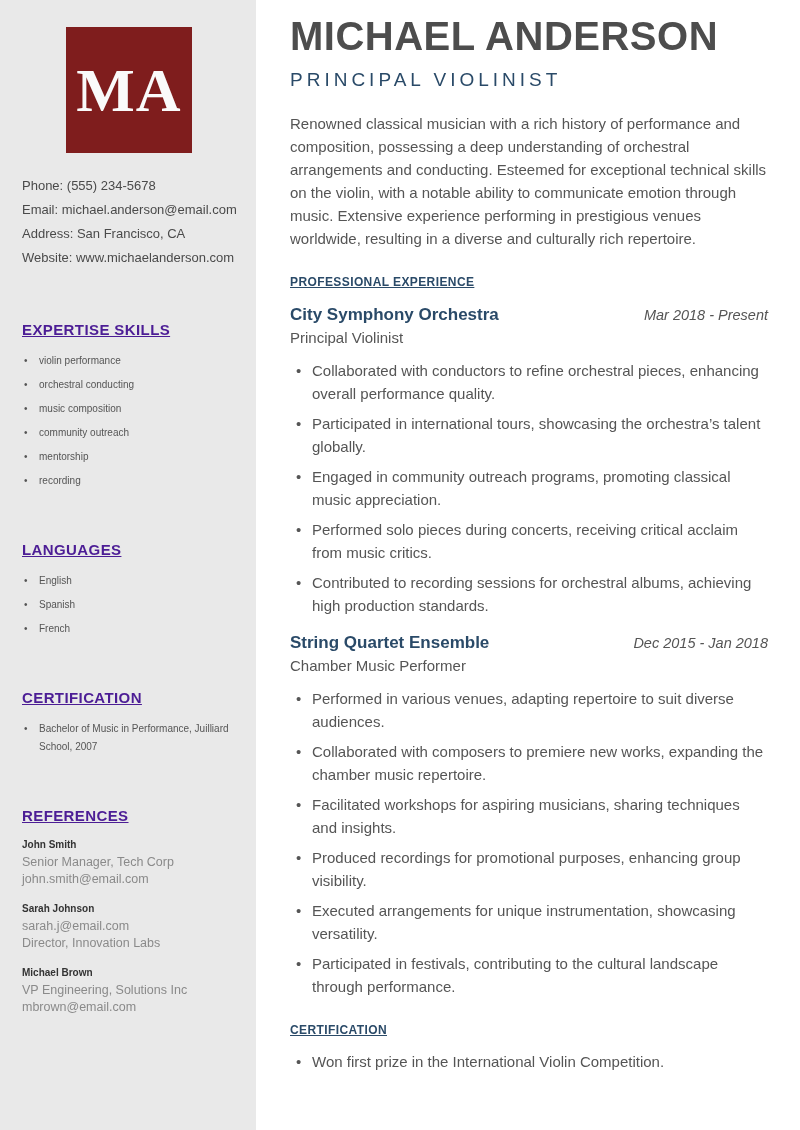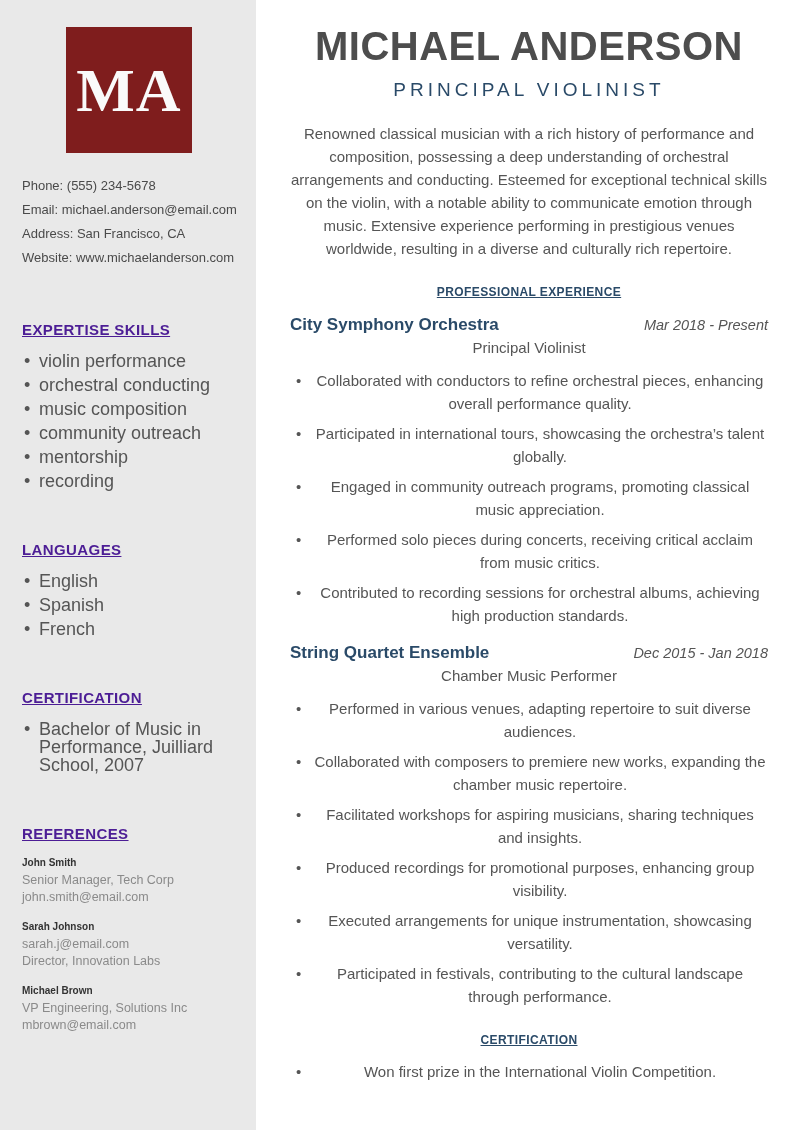--- a/index.html
+++ b/index.html
@@ -54,21 +54,21 @@
     color: #4c1d95;
     text-decoration: underline;
     letter-spacing: 0.4px;
   }
   ul.side-list {
     list-style: none;
     margin: 14px 0 0 0;
     padding: 0;
   }
   ul.side-list li {
-    font-size: 18px;
+    font-size: 10px;
     color: #555555;
     line-height: 18px;
     padding-left: 17px;
     position: relative;
     margin-bottom: 6px;
   }
   ul.side-list li::before {
     content: "•";
     position: absolute;
     left: 2px;
@@ -83,22 +83,21 @@
   }
   .ref-sub {
     font-size: 12.5px;
     color: #8a8a8a;
     line-height: 17px;
   }
   
   .main {
     flex: 1;
     box-sizing: border-box;
-    padding: 26px 32px 0 34px;
-    text-align: center;
+    padding: 16px 32px 0 34px;
   }
   .name {
     font-size: 40px;
     font-weight: bold;
     color: #4d4d4d;
     line-height: 40px;
     letter-spacing: 0.5px;
   }
   .job-title-top {
     margin-top: 13px;

